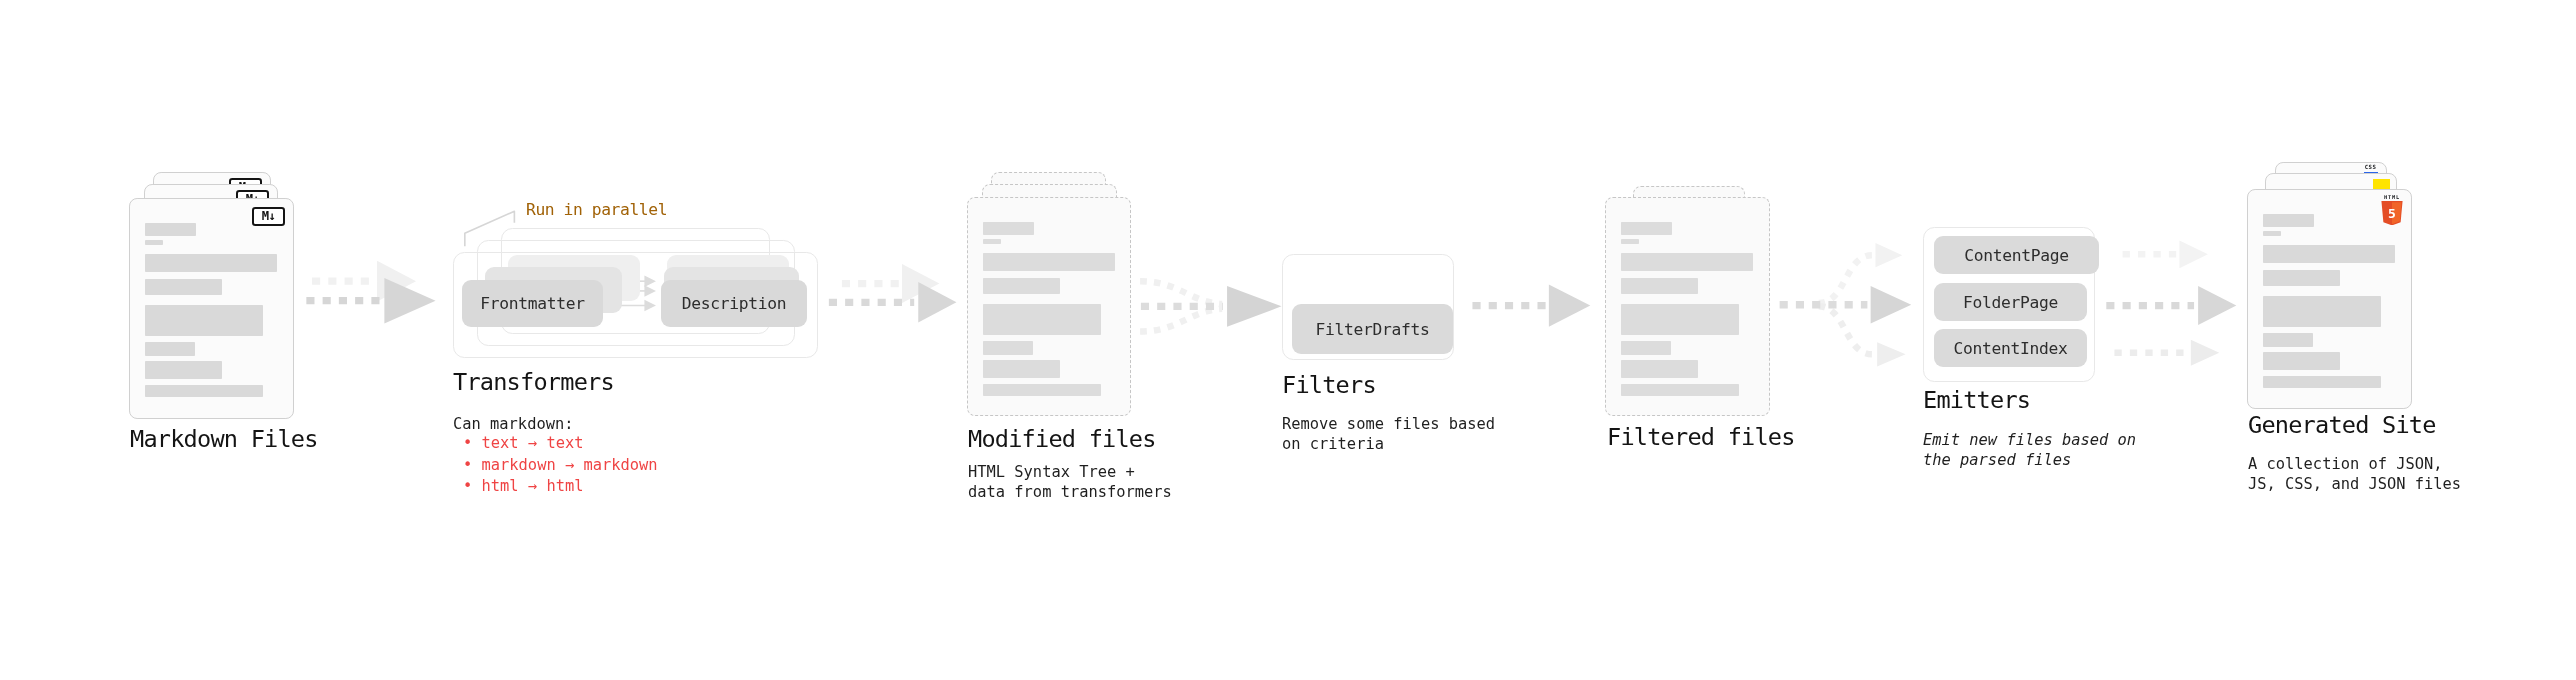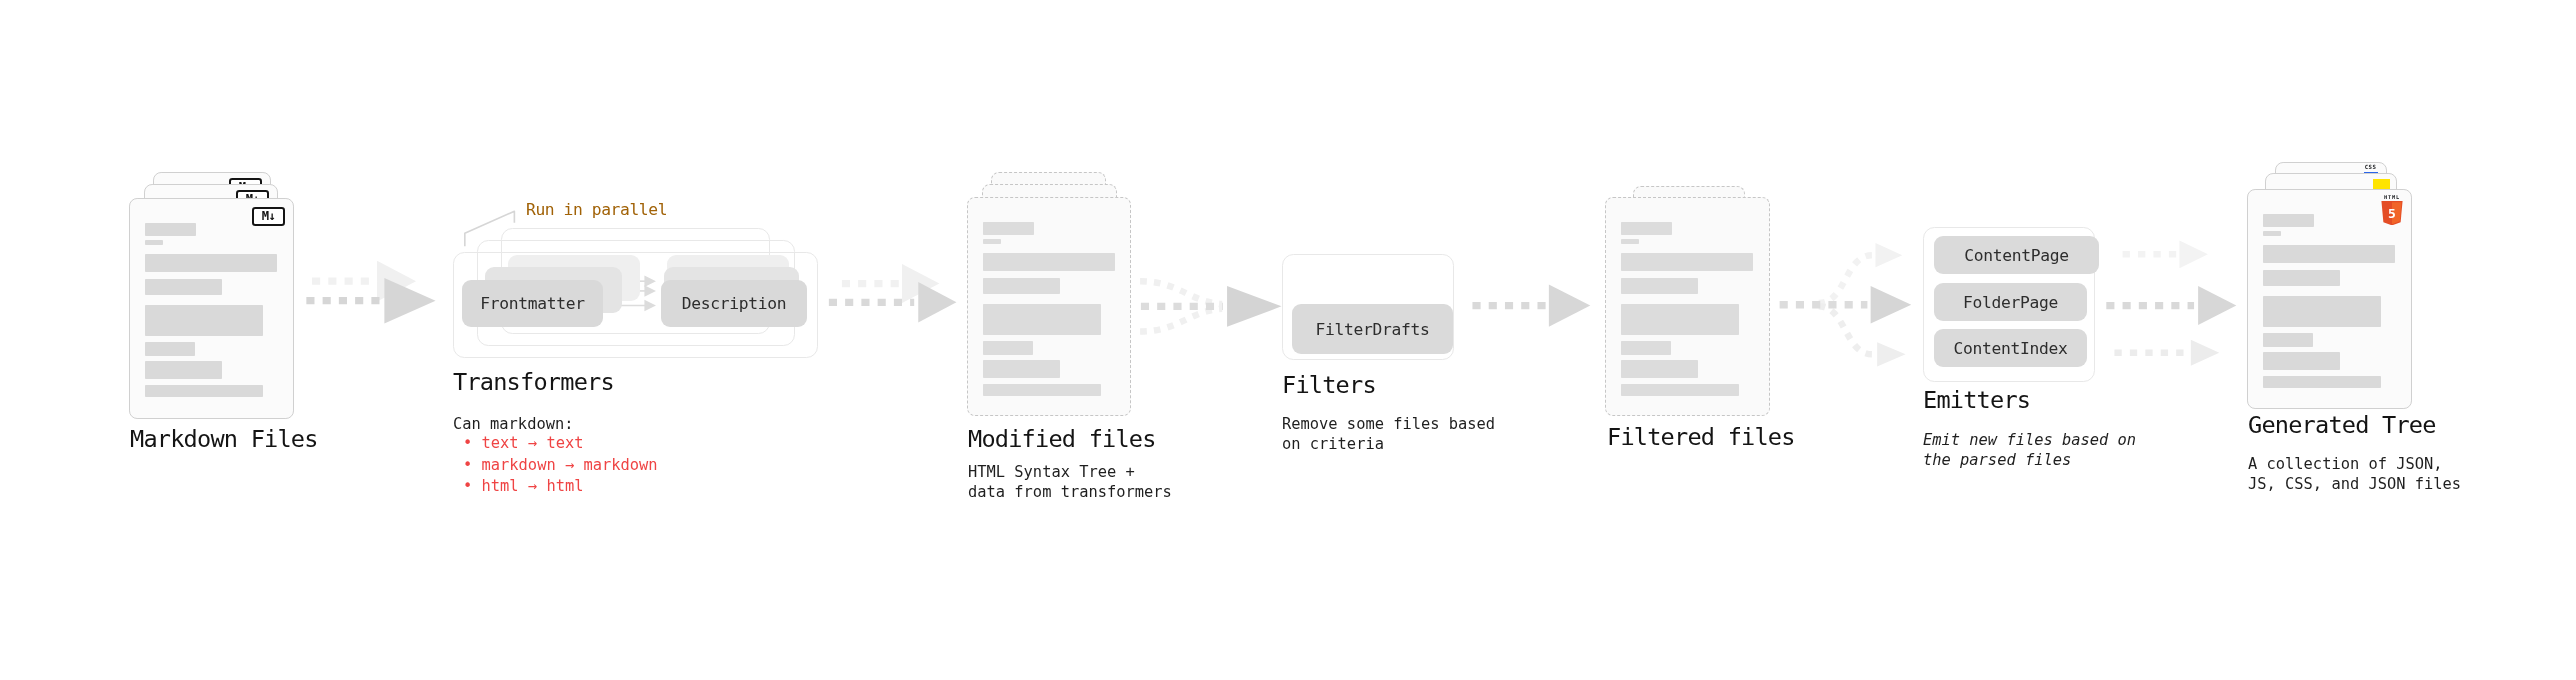--- a/index.html
+++ b/index.html
@@ -244,21 +244,21 @@
         <div class="bar b1"></div>
         <div class="bar b2"></div>
         <div class="bar b3"></div>
         <div class="bar b4"></div>
         <div class="bar b5"></div>
         <div class="bar b6"></div>
         <div class="bar b7"></div>
         <div class="bar b8"></div>
       </div>
     </div>
-    <div class="node-title" style="left:2248px;top:414px;">Generated Tree</div>
+    <div class="node-title" style="left:2248px;top:414px;">Generated Site</div>
     <div class="node-sub" style="left:2248px;top:454px;">
       <div>A collection of JSON,</div>
       <div>JS, CSS, and JSON files</div>
     </div>
   </div>
 
 </div>
 
 
 </body></html>

